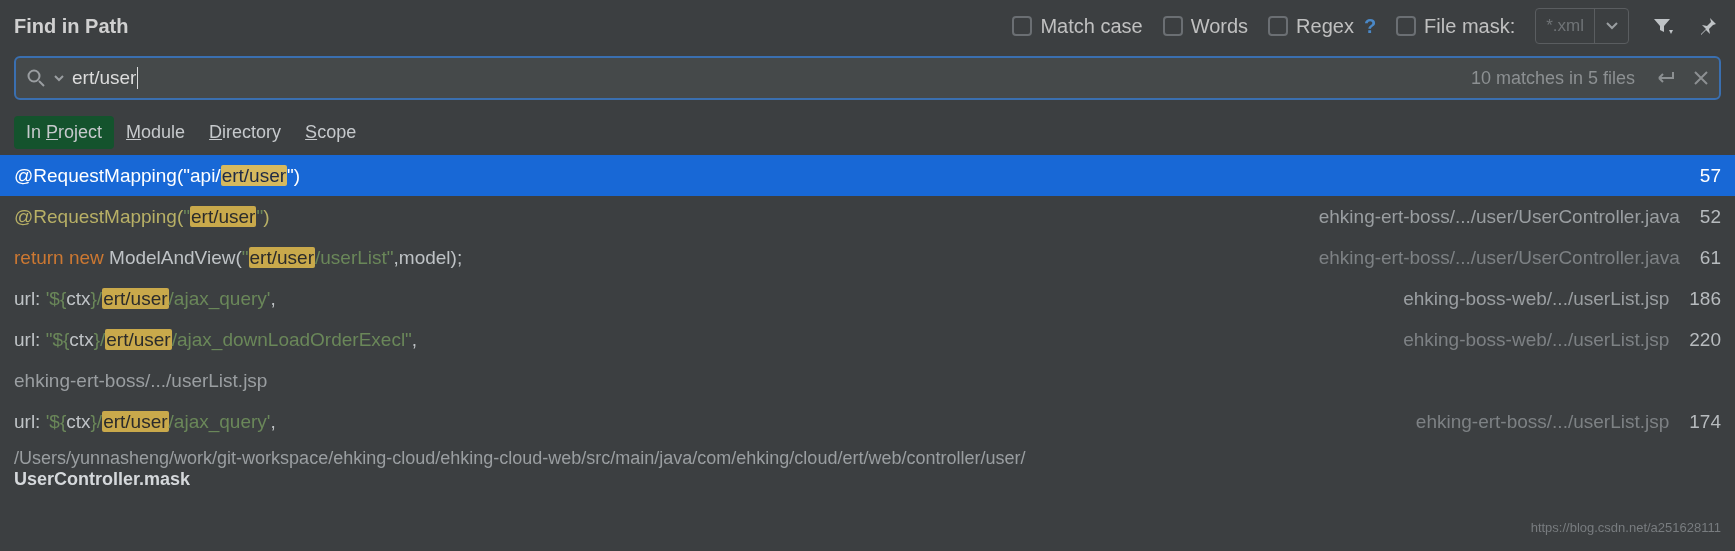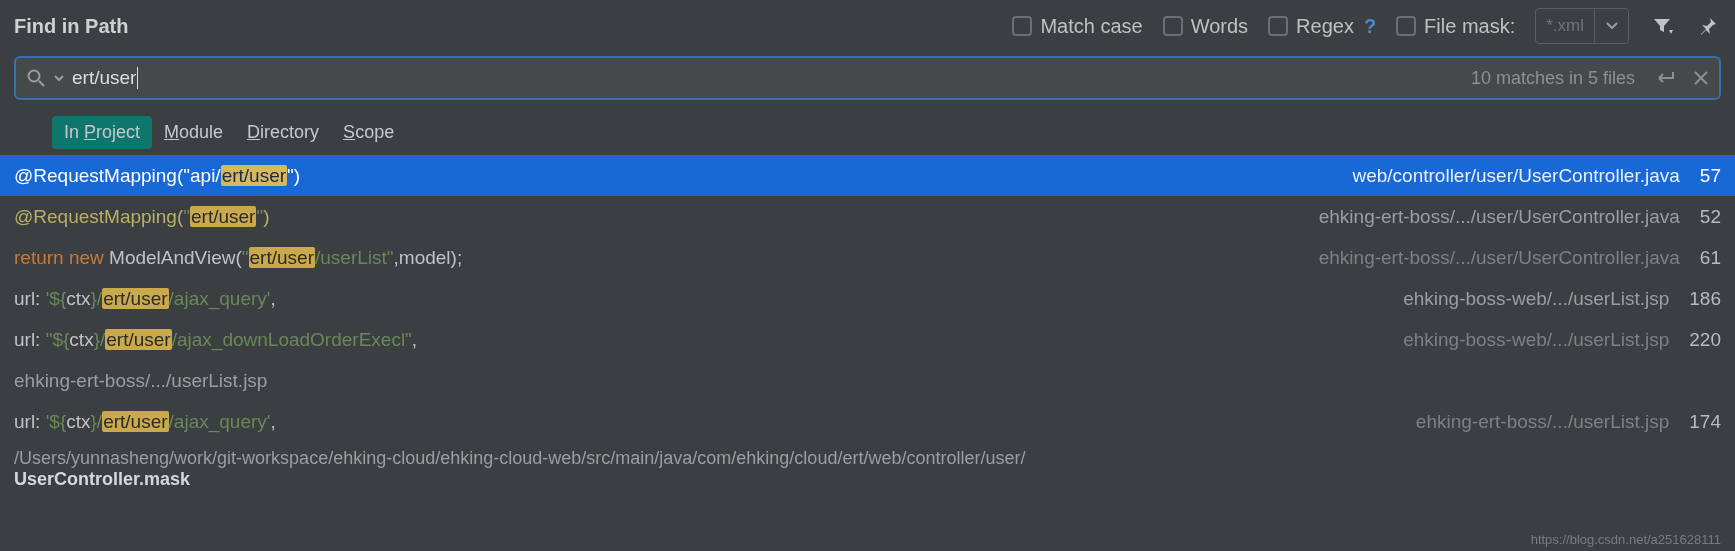--- a/index.html
+++ b/index.html
@@ -49,21 +49,21 @@
 }
 .search-field .q { flex:1; color:#dcdcdc; font-size:19px; display:flex; align-items:center; }
 .caret-in { display:inline-block; width:1px; height:22px; background:#dcdcdc; margin-left:1px; }
 .match-summary { color:#8c9092; font-size:18px; }
 .enter-icon, .close-x { color:#8c9092; display:flex; align-items:center; }
 
 .tabs { display:flex; gap: 0; padding: 10px 14px 6px 14px; }
 .tab {
   padding: 6px 12px; color:#c6c9cc; font-size:18px; border-radius:4px;
 }
-.tab.active { background:#0f766e;margin-left:38px; }
+.tab.active { background:#14532d; }
 .tab .ul { text-decoration: underline; }
 
 .results { }
 .row {
   display:flex; align-items:center; height:41px; padding:0 14px; gap:12px;
   font-size:19px;
 }
 .row.selected { background:#1868d6; color:#fff; }
 .row .code { flex:1; white-space:nowrap; overflow:hidden; }
 .row .path { color:#9a9ea1; white-space:nowrap; }
@@ -79,21 +79,21 @@
 .c-text { color:#bfc3c6; }
 .row.selected .c-anno, .row.selected .c-str, .row.selected .c-kw,
 .row.selected .c-fade, .row.selected .c-text { color:#fff; }
 
 .footer {
   padding: 6px 14px 2px 14px; color:#9a9ea1; font-size:18px;
   display:flex; align-items:flex-start;flex-direction:column;
 }
 .footer b { color:#d5d8db; font-weight:600; }
 .watermark {
-  position:absolute; right:14px; bottom:4px; color:#787c7f; font-size:13px;
+  position:absolute; right:14px; bottom:16px; color:#787c7f; font-size:13px;
 }
 svg { display:block; }
 </style>
 </head>
 <body>
 
 <div class="top-bar">
   <div class="title">Find in Path</div>
 
   <label class="option">
@@ -169,21 +169,20 @@
 <div class="tabs" id="tabs">
     <div class="tab active">In <span class="ul">P</span>roject</div>
     <div class="tab"><span class="ul">M</span>odule</div>
     <div class="tab"><span class="ul">D</span>irectory</div>
     <div class="tab"><span class="ul">S</span>cope</div>
   </div>
 
 <div class="results" id="results">
     <div class="row selected">
       <div class="code"><span class="c-anno">@RequestMapping(</span><span class="c-str">"api/</span><span class="hl">ert/user</span><span class="c-str">"</span><span class="c-anno">)</span></div>
-      <div class="path">web/controller/user/UserController.java</div>
       <div class="line">57</div>
     </div>
     <div class="row">
       <div class="code"><span class="c-anno">@RequestMapping(</span><span class="c-str">"</span><span class="hl">ert/user</span><span class="c-str">"</span><span class="c-anno">)</span></div>
       <div class="path">ehking-ert-boss/.../user/UserController.java</div>
       <div class="line">52</div>
     </div>
     <div class="row">
       <div class="code"><span class="c-kw">return </span><span class="c-kw">new </span><span class="c-text">ModelAndView(</span><span class="c-str">"</span><span class="hl">ert/user</span><span class="c-str">/userList"</span><span class="c-text">,model);</span></div>
       <div class="path" style="color: rgb(125, 129, 132);">ehking-ert-boss/.../user/UserController.java</div>

